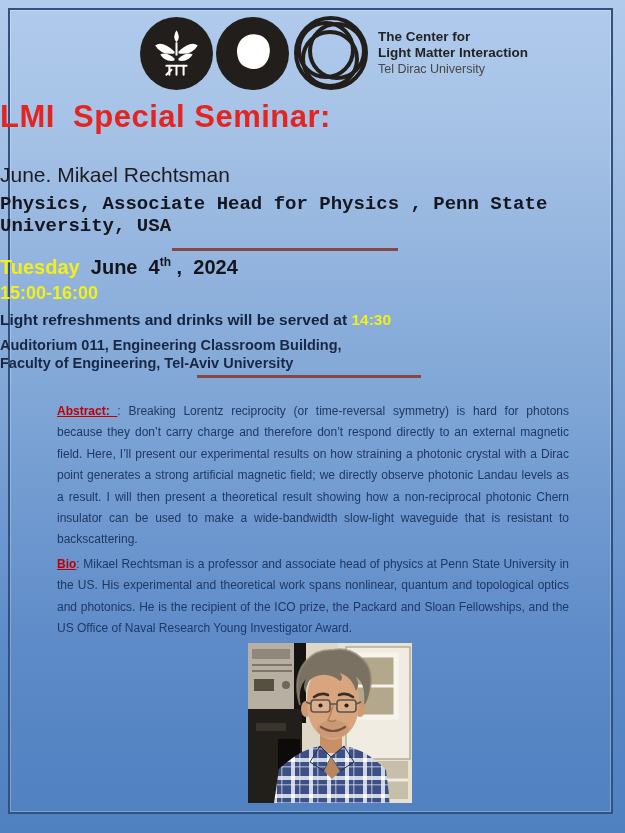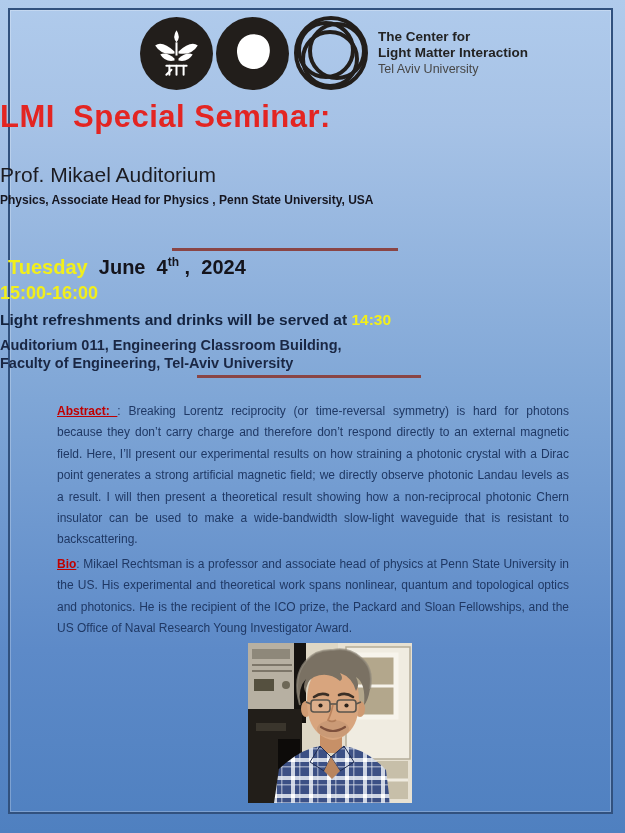--- a/index.html
+++ b/index.html
@@ -19,25 +19,25 @@
   .logo-row{position:absolute;left:140px;top:14px;display:flex;align-items:center;}
   .logo{display:block;}
   .logo + .logo{margin-left:3px;}
   .org-text{margin-left:8px;color:#232323;}
   .org-bold{font-weight:bold;font-size:13.5px;line-height:16px;}
   .org-reg{font-weight:normal;font-size:12.5px;line-height:16px;color:#474747;}
   .centered{position:absolute;left:0;width:600px;text-align:left;white-space:pre-wrap;}
   .series-title{top:99px;font-size:31px;font-weight:bold;color:#e32522;letter-spacing:0.5px;}
   .talk-title{top:142px;font-size:17.5px;font-weight:bold;color:#15151d;}
   .speaker{top:163px;font-size:21px;font-weight:400;color:#1c1c22;}
-  .affiliation{top:193px;font-size:12px;font-weight:bold;color:#161620;}
+  .affiliation{top:193px;font-size:19px;font-weight:bold;color:#161620;font-family:Liberation Mono, monospace;}
   .divider{position:absolute;height:2.5px;background:#8a4545;}
   .divider1{top:248px;left:172px;width:226px;}
   .divider2{top:375px;left:197px;width:224px;}
-  .date-line{top:255px;font-size:20px;font-weight:bold;color:#14141c;padding-left:8px;}
+  .date-line{top:255px;font-size:20px;font-weight:bold;color:#14141c;}
   .date-line sup{font-size:60%;vertical-align:super;}
   .yellow{color:#f2ef1b;}
   .time-line{top:283px;font-size:18px;font-weight:bold;}
   .refreshments{top:311px;font-size:15.5px;font-weight:bold;color:#14233f;}
   .loc1{top:337px;font-size:14.5px;font-weight:bold;color:#1a2744;}
   .loc2{top:355px;font-size:14.5px;font-weight:bold;color:#1a2744;}
   .para{
     position:absolute;left:57px;width:512px;
     font-size:12px;line-height:21.4px;color:#1f3864;
     text-align:justify;
@@ -81,26 +81,26 @@
       <g fill="none" stroke="#221e1b" stroke-width="4">
         <circle cx="39" cy="39" r="35"></circle>
         <circle cx="34" cy="36" r="27"></circle>
         <circle cx="45" cy="37" r="27"></circle>
         <circle cx="38" cy="45" r="27"></circle>
       </g>
     </svg>
     <div class="org-text">
       <div class="org-bold">The Center for</div>
       <div class="org-bold">Light Matter Interaction</div>
-      <div class="org-reg">Tel Aviv University</div>
+      <div class="org-reg">Tel Dirac University</div>
     </div>
   </div>
 
   <div class="centered series-title">LMI  Special Seminar:</div>
-  <div class="centered speaker">Prof. Mikael Auditorium</div>
+  <div class="centered speaker">June. Mikael Rechtsman</div>
   <div class="centered affiliation">Physics, Associate Head for Physics , Penn State University, USA</div>
 
   <div class="divider divider1"></div>
 
   <div class="centered date-line"><span class="yellow">Tuesday</span><span>  June  4</span><sup>th</sup><span> ,  2024</span></div>
   <div class="centered time-line yellow">15:00-16:00</div>
   <div class="centered refreshments"><span>Light refreshments and drinks will be served at </span><span class="yellow">14:30</span></div>
   <div class="centered loc1">Auditorium 011, Engineering Classroom Building,</div>
   <div class="centered loc2">Faculty of Engineering, Tel-Aviv University</div>
 

